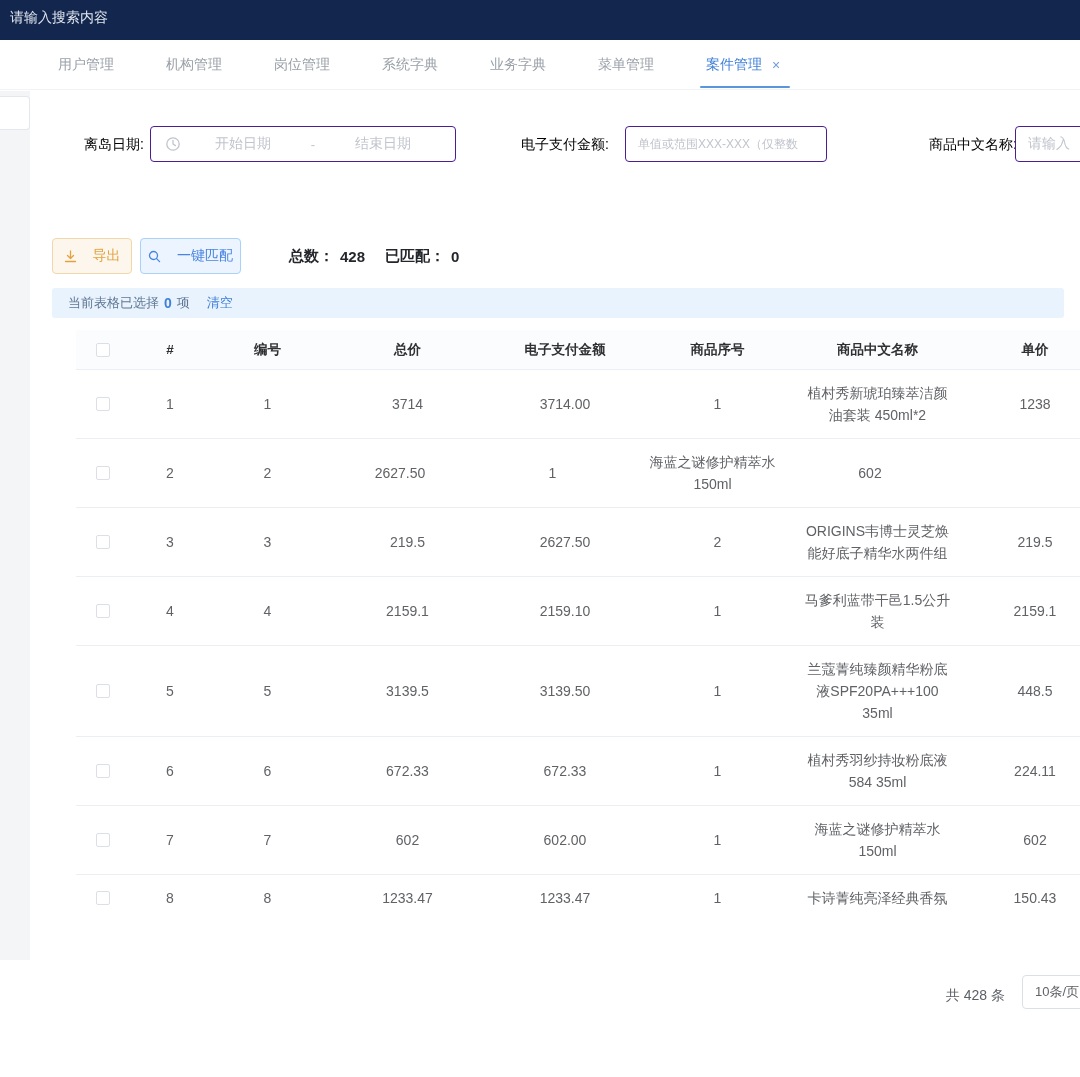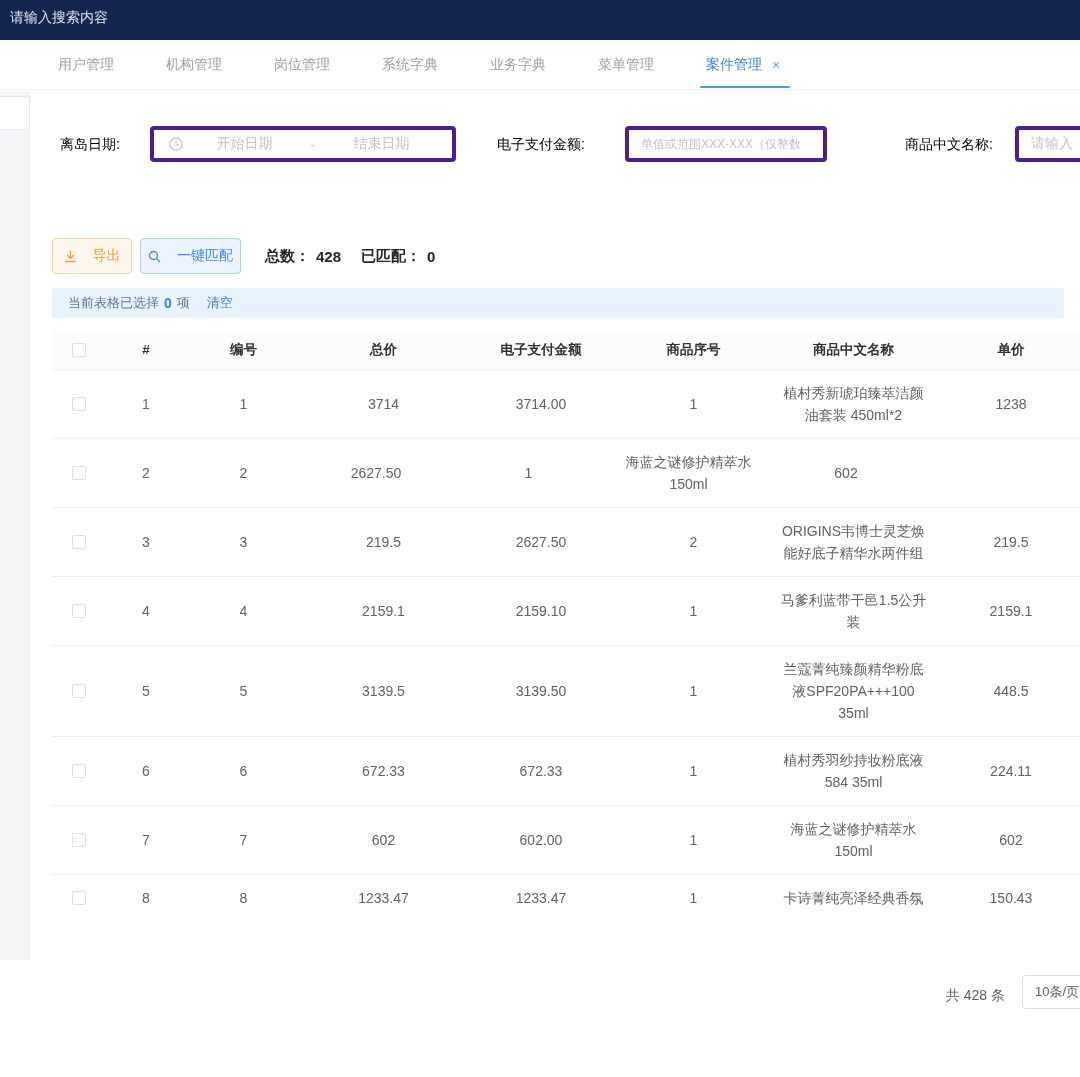--- a/index.html
+++ b/index.html
@@ -1,18 +1,18 @@
 <!DOCTYPE html>
 <html><head>
 <meta charset="utf-8">
 <style>
   * { margin:0; padding:0; box-sizing:border-box; }
   html,body { width:1080px; height:1077px; overflow:hidden; background:#ffffff;
     font-family:"Liberation Sans","DejaVu Sans",sans-serif; }
-  .abs { position:absolute; }
+  .abs { position:absolute;padding-left:24px; }
 
   
   .topbar { left:0; top:0; width:1080px; height:40px; background:#13264d; }
   .topbar .search-ph { position:absolute; left:10px; top:9px; font-size:14px; color:#dfe5ef; }
 
   
   .tabbar { left:0; top:40px; width:1080px; height:50px; background:#ffffff;
     border-bottom:1px solid #f1f3f6; display:flex; align-items:center; padding-left:58px; }
   .tab { position:relative; height:50px; display:flex; align-items:center; margin-right:52px;
     font-size:14px; color:#9aa0a8; cursor:pointer; white-space:nowrap; }
@@ -21,21 +21,21 @@
     height:2px; background:#5a96da; border-radius:1px; }
   .tab .tab-close { margin-left:10px; font-size:14px; color:#6f9fd8; }
 
   
   .left-strip { left:0; top:91px; width:30px; height:869px; background:#f4f5f7; }
   .left-box { left:0; top:96px; width:30px; height:34px; background:#ffffff;
     border:1px solid #e4e7ed; border-left:none; border-radius:0 4px 4px 0; }
 
   
   .flabel { font-size:14px; color:#000000; line-height:36px; white-space:nowrap; }
-  .finput { background:#fff; border:4px solid #4c1d95; border-radius:4px; height:36px;
+  .finput { background:#fff; border:1px solid #4c1d95; border-radius:4px; height:36px;
     display:flex; align-items:center; font-size:13px; color:#c0c4cc; }
   .date-range { left:150px; top:126px; width:306px; padding:0 10px; }
   .date-range .ph { flex:1; text-align:center; font-size:14px; }
   .date-range .sep { padding:0 6px; color:#c0c4cc; }
   .clock { width:16px; height:16px; flex:0 0 16px; margin-left:4px; }
   .amount-input { left:625px; top:126px; width:202px; padding:11px 12px; font-size:12px; }
   .name-input { left:1015px; top:126px; width:110px; padding:0 12px; font-size:14px; }
 
   
   .btn { position:absolute; height:36px; border-radius:4px; font-size:14px;

